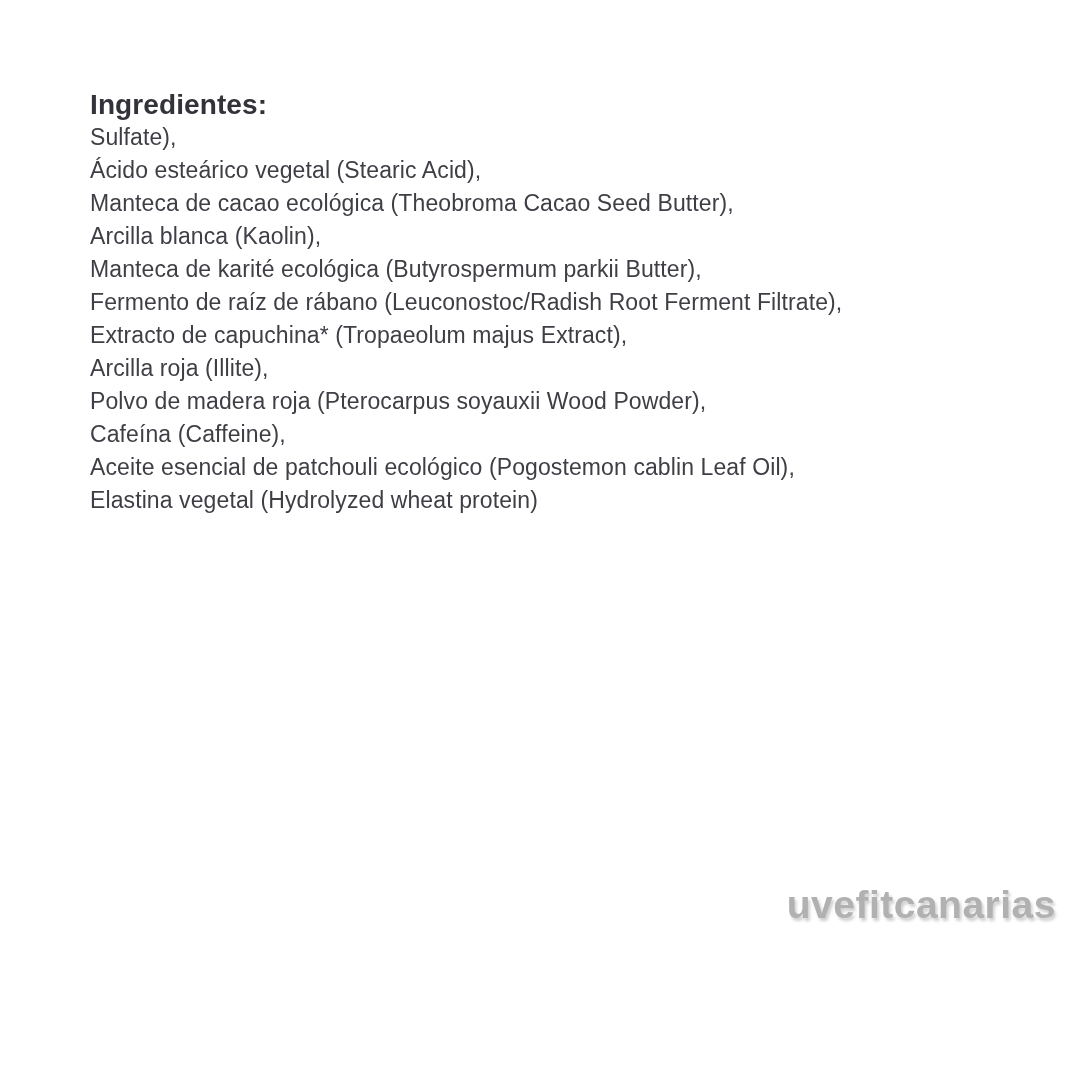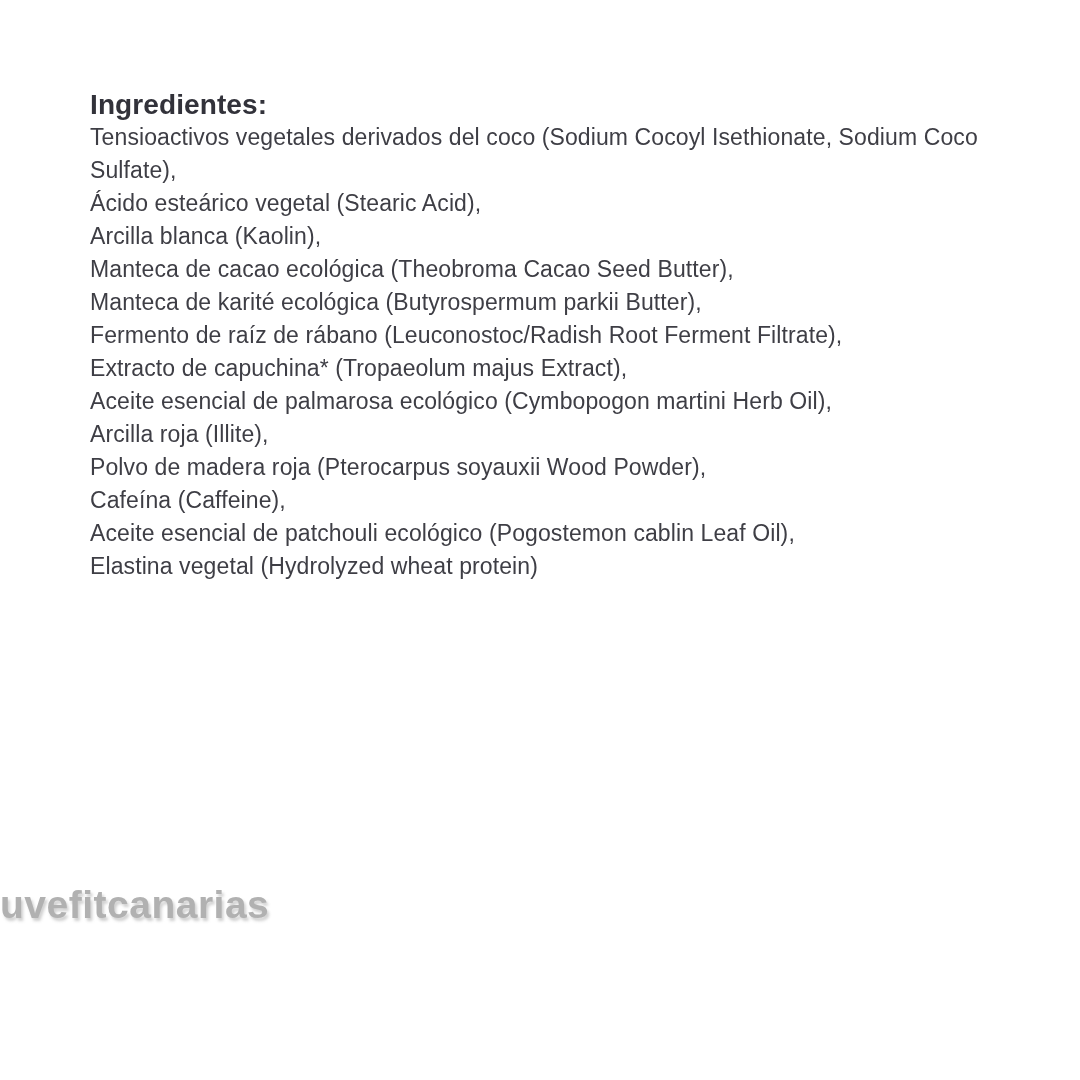--- a/index.html
+++ b/index.html
@@ -36,45 +36,44 @@
   }
   .ingredient-line {
     white-space: pre;
     line-height: 33px;
   }
   .watermark {
     position: absolute;
     left: 0;
     top: 884px;
     width: 1012px;
-    text-align: left;
+    text-align: right;
     font-size: 39px;
     line-height: 42px;
     font-weight: bold;
     color: #b1b1b1;
     letter-spacing: 0.5px;
     text-shadow: 2px 3px 3px rgba(150,150,150,0.45);
+    padding-left: 44px;
   }
 </style>
 </head>
 <body>
 
 <div class="page">
 
   <div class="ingredients-block">
     <div class="ingredients-title">Ingredientes:</div>
-    <div class="ingredient-line">Tensioactivos vegetales derivados del coco (Sodium Cocoyl Isethionate, Sodium Coco</div>
     <div class="ingredient-line">Sulfate),</div>
     <div class="ingredient-line">Ácido esteárico vegetal (Stearic Acid),</div>
+    <div class="ingredient-line">Manteca de cacao ecológica (Theobroma Cacao Seed Butter),</div>
     <div class="ingredient-line">Arcilla blanca (Kaolin),</div>
-    <div class="ingredient-line">Manteca de cacao ecológica (Theobroma Cacao Seed Butter),</div>
     <div class="ingredient-line">Manteca de karité ecológica (Butyrospermum parkii Butter),</div>
     <div class="ingredient-line">Fermento de raíz de rábano (Leuconostoc/Radish Root Ferment Filtrate),</div>
     <div class="ingredient-line">Extracto de capuchina* (Tropaeolum majus Extract),</div>
-    <div class="ingredient-line">Aceite esencial de palmarosa ecológico (Cymbopogon martini Herb Oil),</div>
     <div class="ingredient-line">Arcilla roja (Illite),</div>
     <div class="ingredient-line">Polvo de madera roja (Pterocarpus soyauxii Wood Powder),</div>
     <div class="ingredient-line">Cafeína (Caffeine),</div>
     <div class="ingredient-line">Aceite esencial de patchouli ecológico (Pogostemon cablin Leaf Oil),</div>
     <div class="ingredient-line">Elastina vegetal (Hydrolyzed wheat protein)</div>
   </div>
 
   <div class="watermark">uvefitcanarias</div>
 
 </div>

